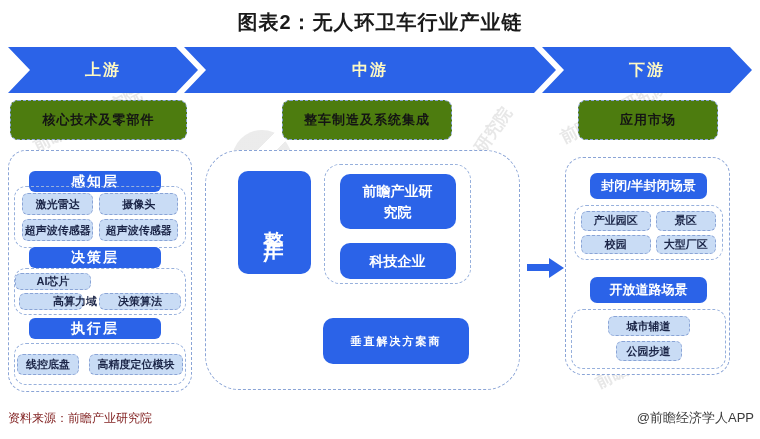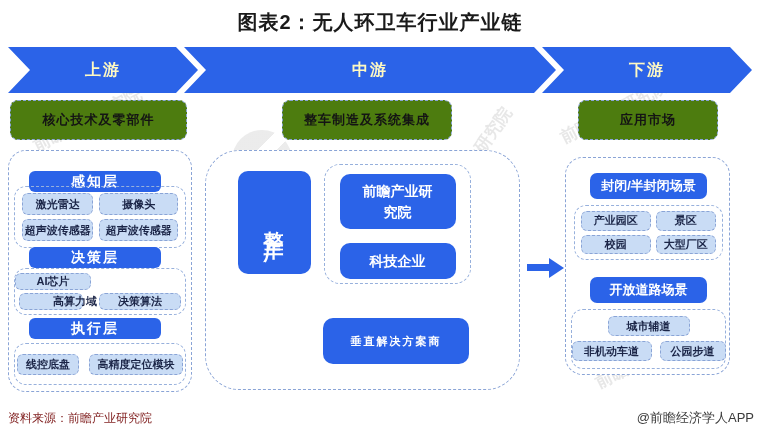--- a/index.html
+++ b/index.html
@@ -156,21 +156,20 @@
       <div class="chip">产业园区</div>
       <div class="chip">景区</div>
       <div class="chip">校园</div>
       <div class="chip">大型厂区</div>
     </div>
 
     <div class="pill scene-pill" style="top:119px;">开放道路场景</div>
     <div class="subbox sub-down2">
       <div class="chip" style="width:82px;height:20px;">城市辅道</div>
       <div class="sub-row" style="margin-top:5px;gap:8px;">
-        <div class="chip" style="width:80px;height:20px;">非机动车道</div>
         <div class="chip" style="width:66px;height:20px;">公园步道</div>
       </div>
     </div>
   </div>
 
   <div class="footer-src">资料来源：前瞻产业研究院</div>
   <div class="footer-credit">@前瞻经济学人APP</div>
 
 </div>
 

